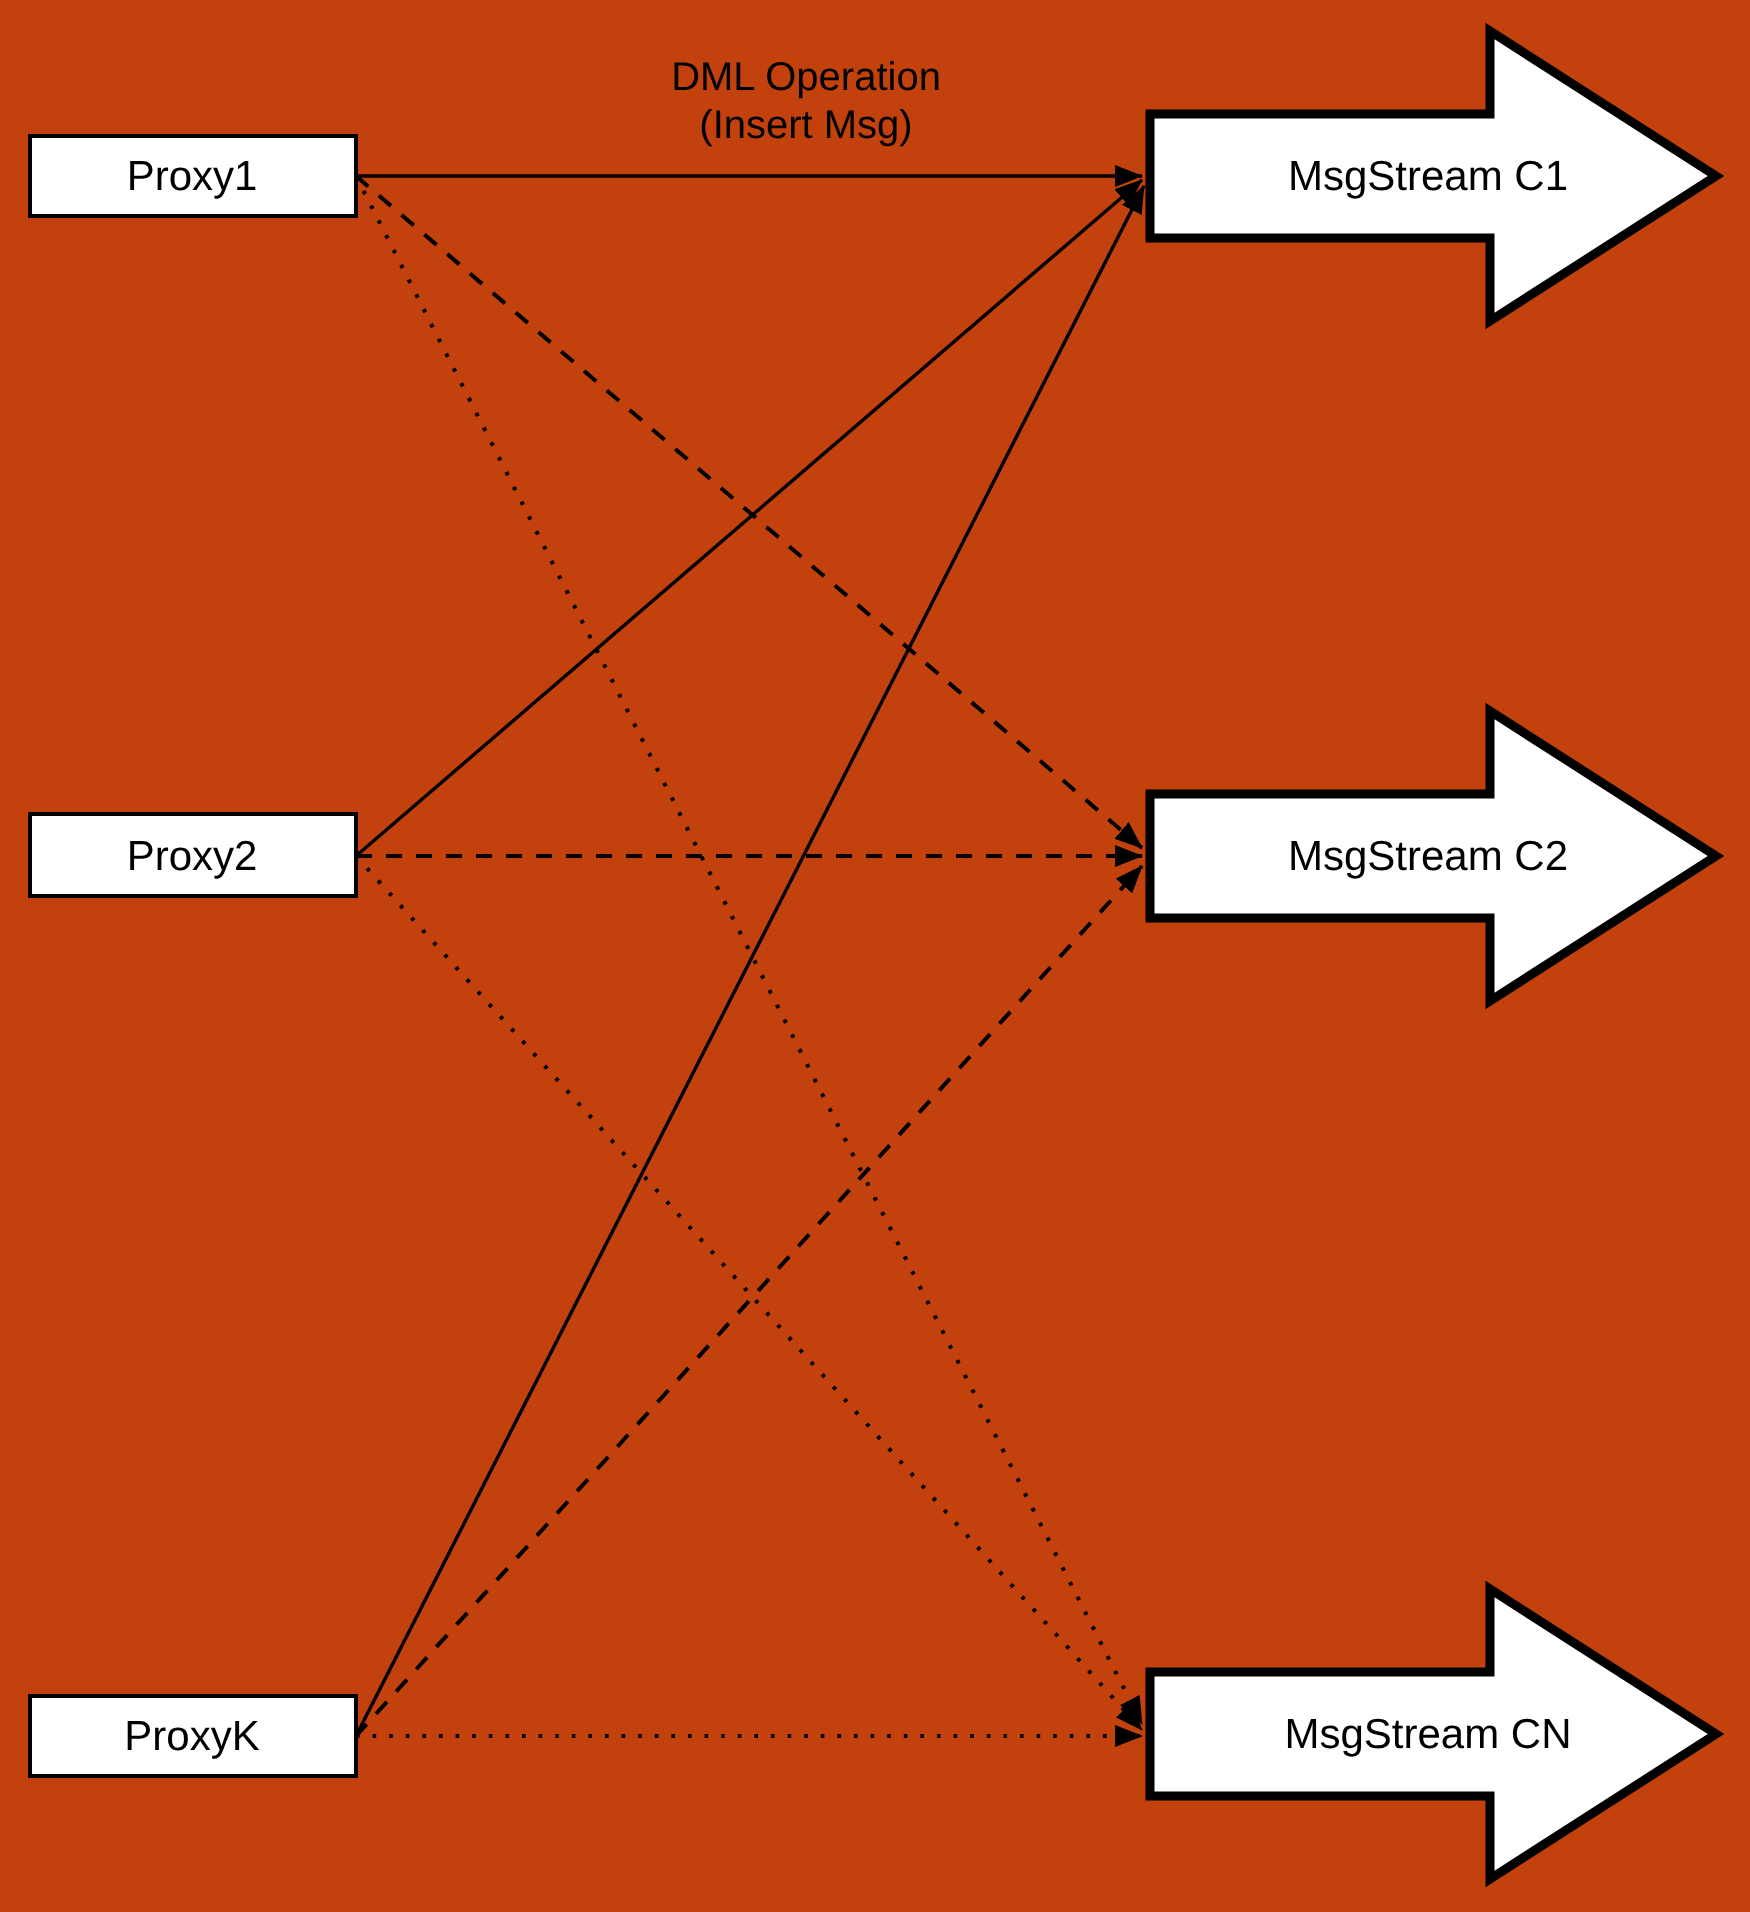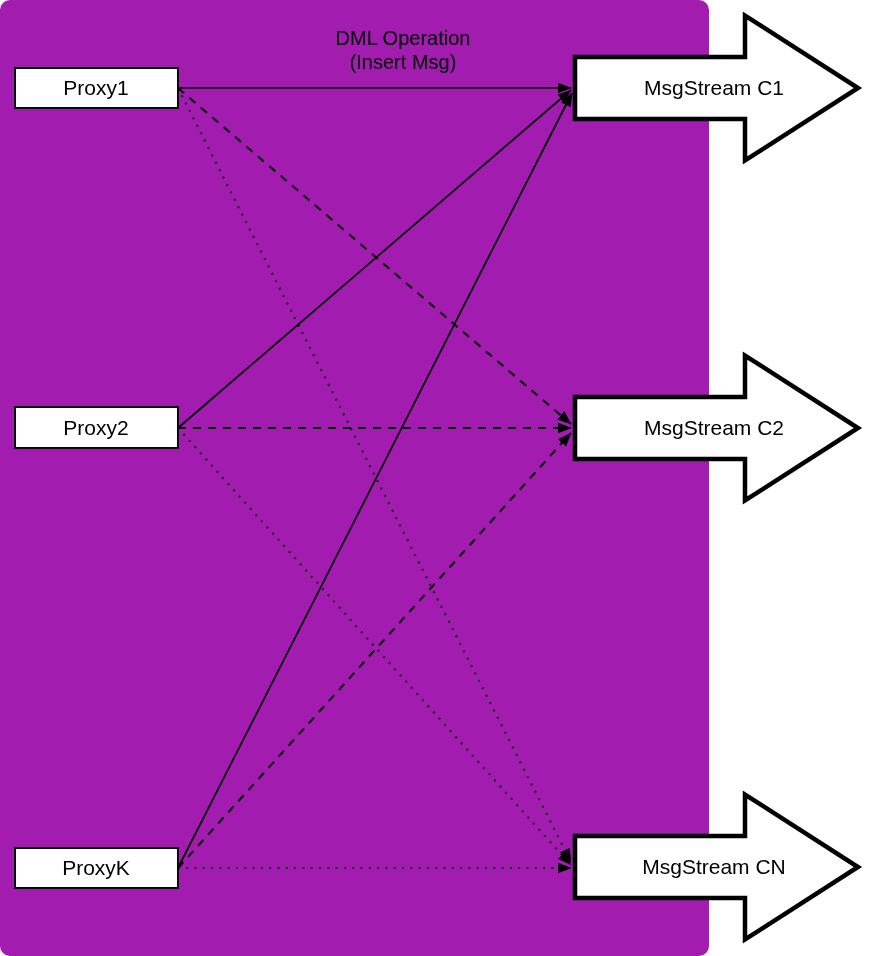--- a/index.html
+++ b/index.html
@@ -3,24 +3,23 @@
 <meta charset="utf-8">
 <style>
   html, body {
     margin: 0;
     padding: 0;
     background: #ffffff;
     font-family: "Liberation Sans", sans-serif;
   }
   .diagram-wrap {
     position: relative;
-    width: 709px;
+    width: 875px;
     height: 956px;
-    background: #a21caf;
-    border-radius: 10px;
+    background: #c2410c;
   }
   svg { display: block; }
   .node-box {
     fill: #ffffff;
     stroke: #000000;
     stroke-width: 2;
   }
   .block-arrow {
     fill: #ffffff;
     stroke: #000000;

